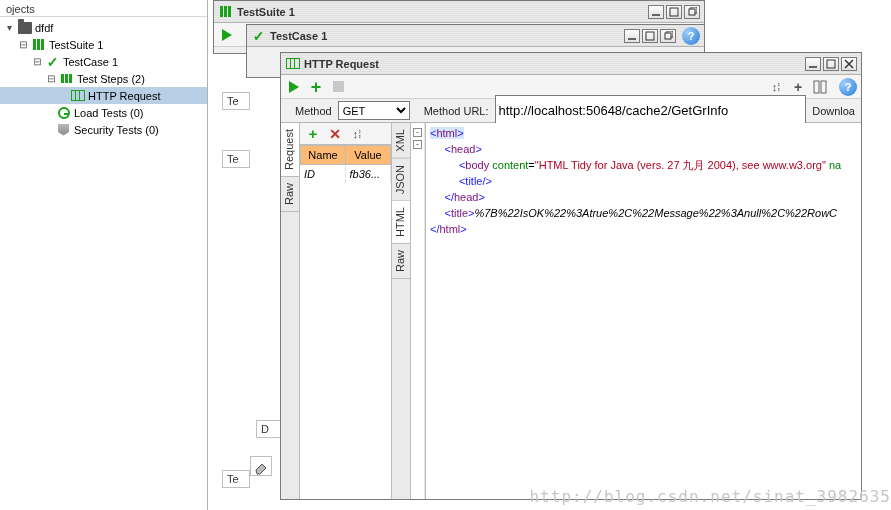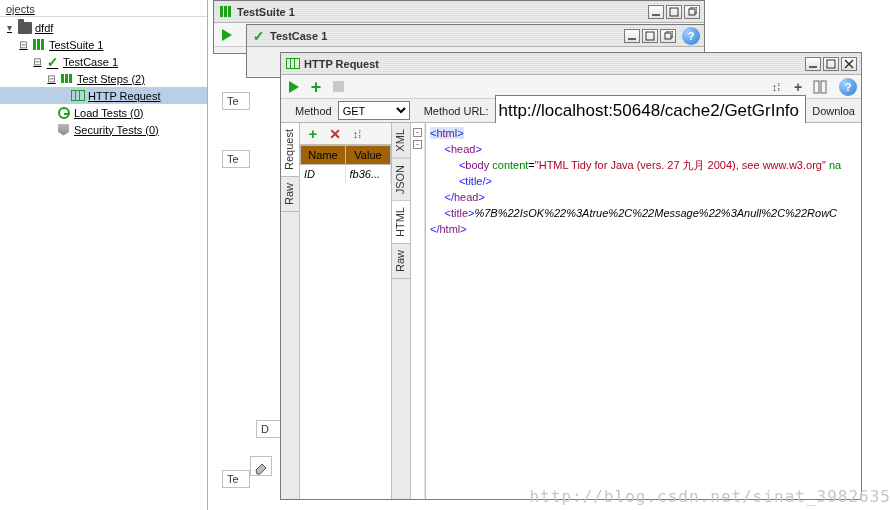--- a/index.html
+++ b/index.html
@@ -1,19 +1,19 @@
 <!DOCTYPE html>
 <html><head>
 <meta charset="utf-8">
 <style>
 * { box-sizing: border-box; margin: 0; padding: 0; font-family: Tahoma, Arial, sans-serif; font-size: 11px; }
 body { background: #fff; width: 891px; height: 510px; overflow: hidden; position: relative; }
 
 
-.projects { position: absolute; left: 0; top: 0; width: 208px; height: 510px; background: #fff; border-right: 1px solid #aeb0b5; text-decoration: underline; }
+.projects { position: absolute; left: 0; top: 0; width: 208px; height: 510px; background: #fff; border-right: 1px solid #aeb0b5; }
 .proj-header { padding: 3px 6px 1px; color: #333; border-bottom: 1px solid #d7d9dc; }
 .tree { padding: 2px 0; }
 .tree-row { display: flex; align-items: center; height: 17px; padding-left: 4px; white-space: nowrap; cursor: default; }
 .tree-row.selected { background: #b8cfe5; }
 .tw { width: 11px; height: 11px; margin-right: 2px; display: inline-flex; align-items: center; justify-content: center; color: #555; font-size: 10px; }
 .ind { display: inline-block; height: 1px; }
 .ico { width: 15px; height: 15px; margin-right: 3px; display: inline-flex; align-items: center; justify-content: center; }
 .lbl { color: #000; }
 
 svg { display: block; }
@@ -29,33 +29,33 @@
 .help-btn { width: 18px; height: 18px; border-radius: 9px; background: radial-gradient(circle at 30% 30%,#9cd0ff,#2a7ad4); color: #fff; font-weight: bold; display: flex; align-items: center; justify-content: center; margin-left: 6px; font-size: 11px; }
 
 .toolbar { height: 24px; background: #f5f5f5; border-bottom: 1px solid #cfcfcf; display: flex; align-items: center; padding: 0 4px; gap: 4px; }
 .tbtn { width: 18px; height: 18px; display: flex; align-items: center; justify-content: center; }
 
 
 .http-body { display: flex; flex-direction: column; height: calc(100% - 22px); }
 .url-row { height: 24px; display: flex; align-items: center; padding: 0 6px; gap: 6px; border-bottom: 1px solid #b5b5b5; background: #f0f0f0; }
 .url-row label { color: #222; padding-left: 8px; }
 select.method { height: 19px; border: 1px solid #7a7a7a; background: #fff; width: 72px; font-size: 11px; }
-input.url { flex: 1; height: 32px; border: 1px solid #7a7a7a; padding: 0 3px; font-size: 17px; }
+input.url { flex: 1; height: 32px; border: 1px solid #7a7a7a; padding: 0 3px; font-size: 13px; }
 .dl { color: #222; }
 
 .req-area { flex: 1; display: flex; background: #fff; }
 .side-tabs { width: 19px; background: #eaeaea; border-right: 1px solid #bcbcbc; display: flex; flex-direction: column; }
 .side-tab { flex: 0 0 auto; writing-mode: vertical-rl; transform: rotate(180deg); padding: 6px 2px; text-align: center; border-top: 1px solid #bcbcbc; color: #333; cursor: default; }
 .side-tab.active { background: #fff; }
 
 .params-pane { width: 92px; border-right: 1px solid #bcbcbc; display: flex; flex-direction: column; background:#fff; }
 .params-tools { height: 22px; border-bottom: 1px solid #bcbcbc; display: flex; align-items: center; padding-left: 4px; gap: 4px; background:#f5f5f5; }
 .params-table { flex: 1; overflow: hidden; }
 .ptr { display: flex; }
-.pth { flex: 1; border: 1px solid #bcbcbc; border-left: none; padding: 3px 4px; background: #a16207; text-align: center; }
+.pth { flex: 1; border: 1px solid #bcbcbc; border-left: none; padding: 3px 4px; background: #fdba74; text-align: center; }
 .pth:first-child { border-left: 1px solid #bcbcbc; }
 .ptd { flex: 1; border-right: 1px solid #e4e4e4; padding: 3px 4px; overflow: hidden; text-overflow: ellipsis; white-space: nowrap; font-style: italic; }
 
 .resp-pane { flex: 1; display: flex; }
 .resp-txt { flex: 1; padding: 2px 4px; font-family: Consolas, monospace; font-size: 12px; line-height: 16px; white-space: pre; overflow: hidden; border-left: 1px solid #bcbcbc; }
 .gutter { width: 14px; background: #fff; border-right: 1px solid #e4e4e4; padding-top: 2px; }
 .fold { width: 9px; height: 9px; border: 1px solid #8a8a8a; margin: 3px auto; font-size: 9px; line-height: 7px; text-align: center; color: #555; }
 
 .tag { color: #1a1aff; }
 .attn { color: #008000; }

